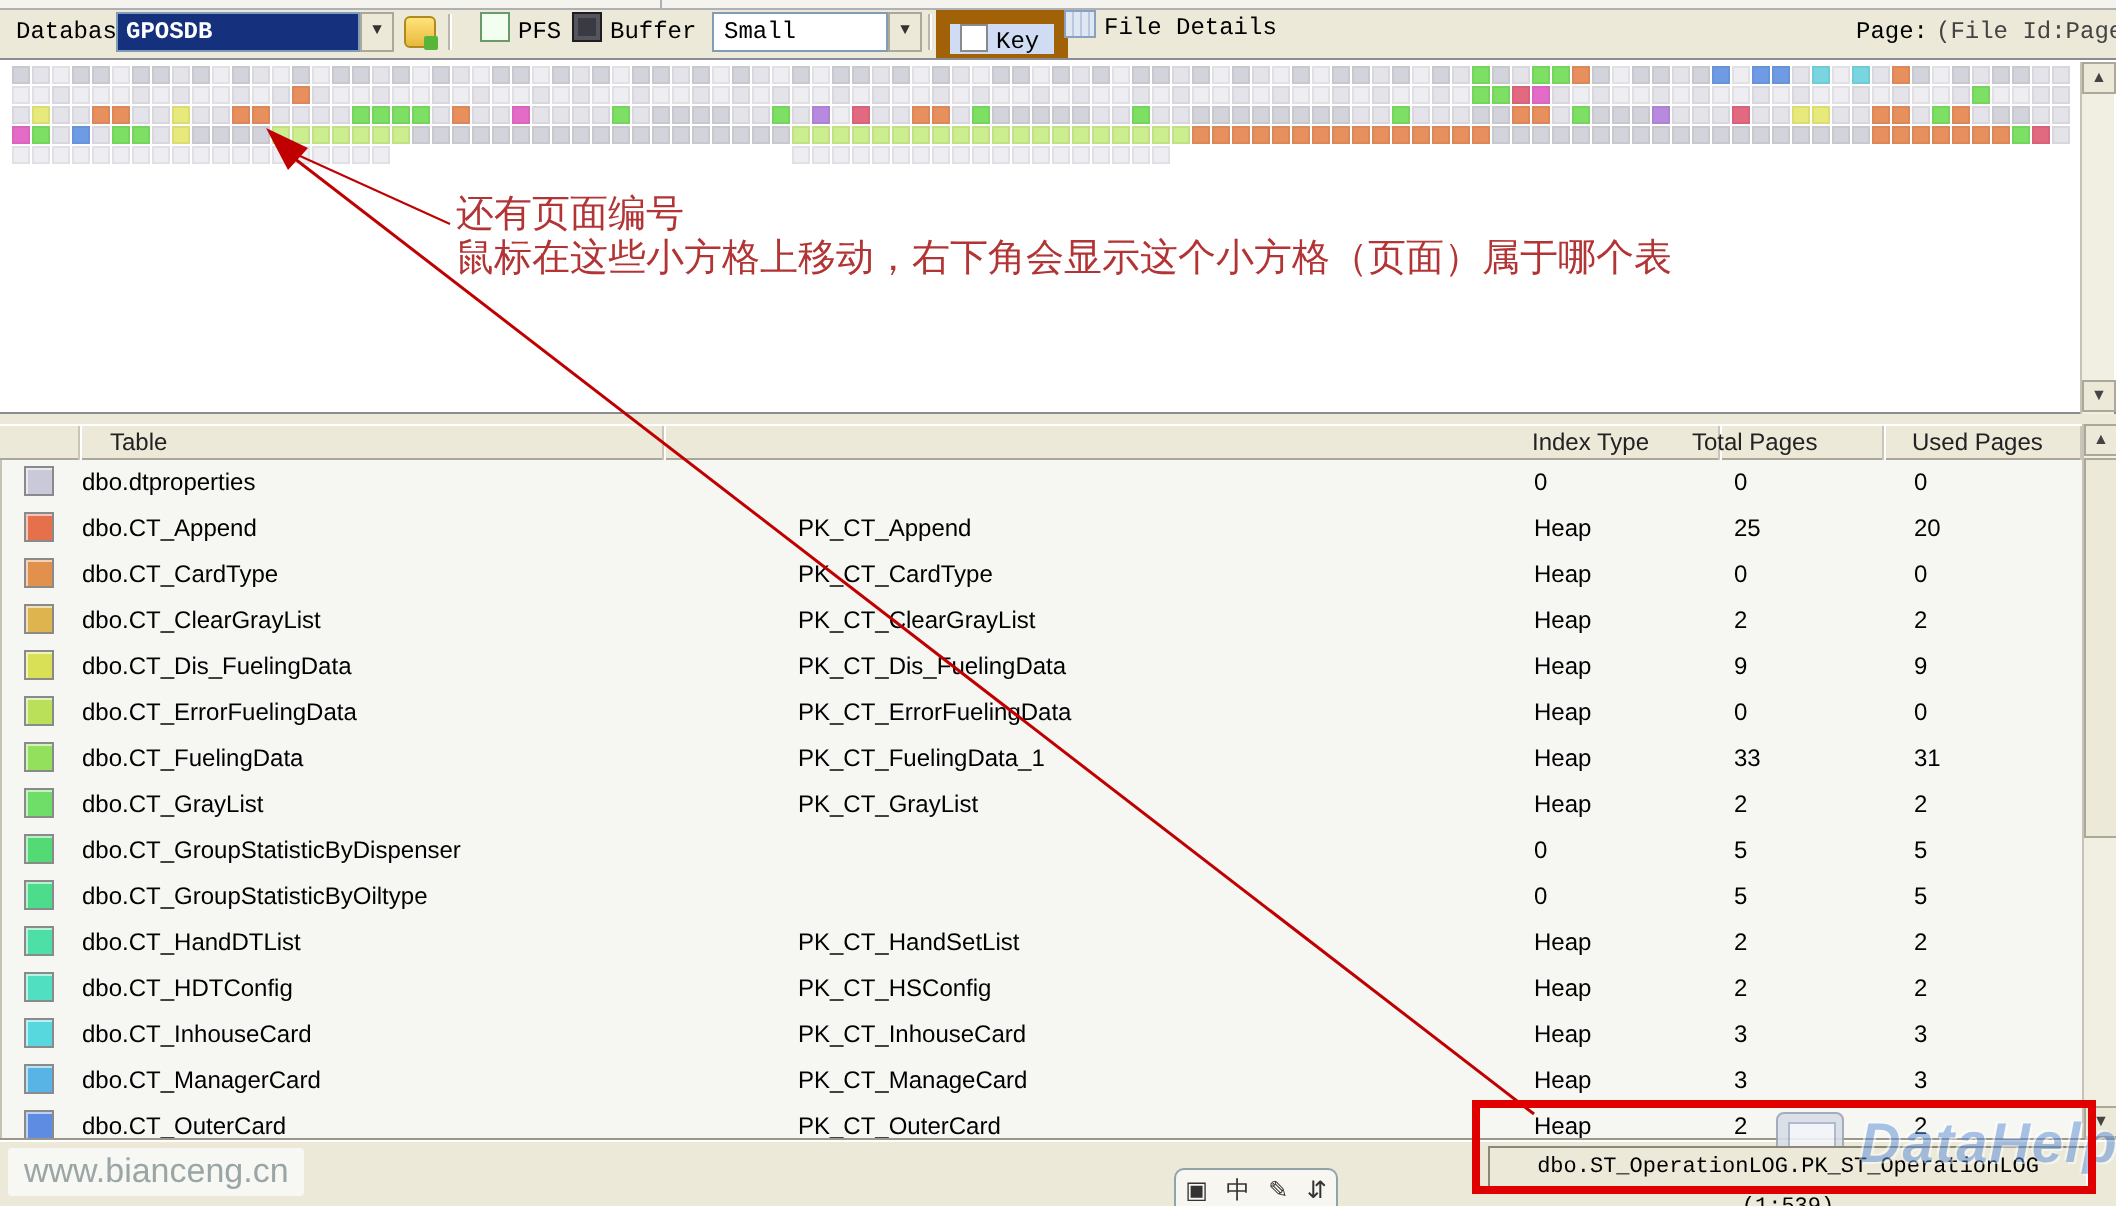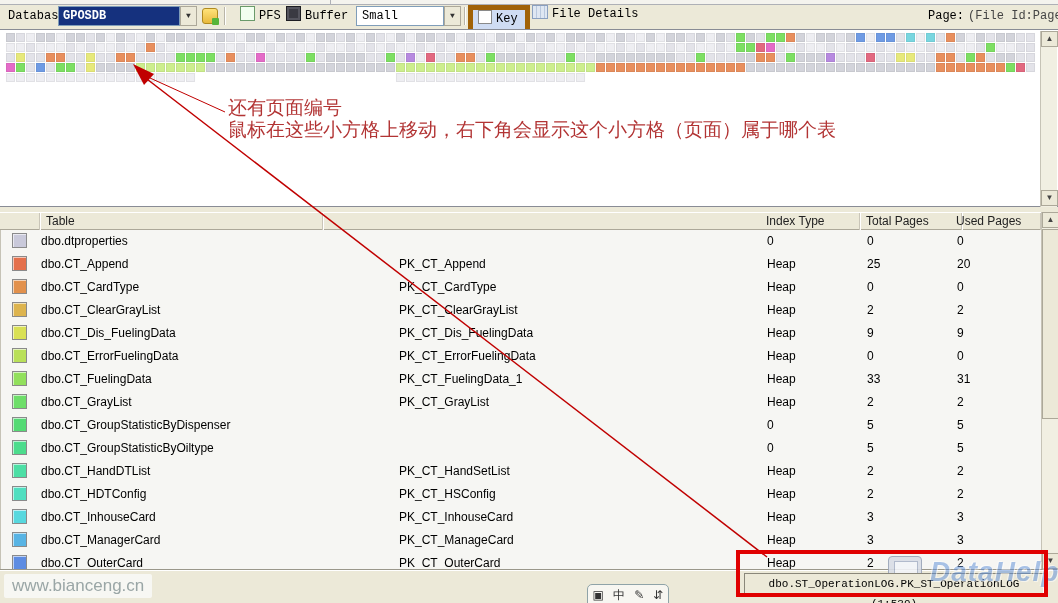--- a/index.html
+++ b/index.html
@@ -21,21 +21,21 @@
     border:1px solid #aca899;box-sizing:border-box;text-align:center;line-height:17px;font-size:8px;color:#333;}
   #connect-icon{position:absolute;left:202px;top:3px;width:16px;height:16px;background:linear-gradient(#ffe37a,#e8b93d);
     border:1px solid #b08a1f;border-radius:3px;box-sizing:border-box;}
   #connect-icon:after{content:"";position:absolute;right:-2px;bottom:-2px;width:7px;height:7px;background:#57b53a;border-radius:1px;}
   .icon-check{display:inline-block;width:13px;height:13px;background:#f2fff0;border:1px solid #6a9a6a;vertical-align:-2px;margin-right:4px;}
   .icon-chip{display:inline-block;width:13px;height:13px;background:#3a3a42;border:1px solid #1d1d22;vertical-align:-2px;margin-right:4px;box-shadow:inset 0 0 0 2px #55555e;}
   #size-combo{position:absolute;left:356px;top:1px;width:88px;height:20px;background:#fff;border:1px solid #7f9db9;
     box-sizing:border-box;line-height:18px;padding-left:5px;}
   #size-combo-arrow{position:absolute;left:444px;top:1px;width:17px;height:20px;background:#ece9d8;border:1px solid #aca899;
     box-sizing:border-box;text-align:center;line-height:17px;font-size:8px;color:#333;}
-  #key-button{position:absolute;left:468px;top:0px;height:29px;background:#cfdcf3;border:5px solid #a16207;
+  #key-button{position:absolute;left:468px;top:0px;height:29px;background:#cfdcf3;border:7px solid #a16207;
     padding:0 7px 0 5px;line-height:19px;box-sizing:border-box;}
   .icon-keysq{display:inline-block;width:12px;height:12px;background:#fff;border:1px solid #8a8a8a;vertical-align:-2px;margin-right:4px;}
   #filedetails-button{position:absolute;left:528px;top:0px;height:21px;padding:0 4px;line-height:19px;}
   .icon-grid{display:inline-block;width:14px;height:12px;vertical-align:-2px;margin-right:4px;border:1px solid #8aa0c0;
     background:repeating-linear-gradient(90deg,#dfe7f2 0 3px,#b9c8de 3px 4px);}
   #page-label{position:absolute;left:928px;}
   #page-hint{position:absolute;left:968px;color:#444;width:95px;overflow:hidden;}
 
   
   #map-panel{position:absolute;left:0;top:29px;width:1058px;height:178px;background:#fff;
@@ -141,23 +141,23 @@
   <svg id="overlay-svg" width="1058" height="603">
     <line x1="143" y1="76" x2="767" y2="557" stroke="#c00000" stroke-width="1.5"></line>
     <polygon points="133,64 154,74 144,85" fill="#c00000"></polygon>
     <line x1="225" y1="112" x2="150" y2="78" stroke="#c00000" stroke-width="1"></line>
   </svg>
 
   <div id="splitter"></div>
 
   <div id="table-header">
       <div class="hcell" style="left: 0px; width: 40px;"></div>
-      <div class="hcell" style="left: 40px; width: 283px;">Table</div>
+      <div class="hcell" style="left: 49px; width: 283px;">Table</div>
       <div class="hcell" style="left: 760px; width: 100px;">Index Type</div>
-      <div class="hcell" style="left: 860px; width: 102px;">Total Pages</div>
+      <div class="hcell" style="left: 840px; width: 102px;">Total Pages</div>
       <div class="hcell" style="left: 950px; width: 91px;">Used Pages</div>
     </div>
   <div id="table-body">
       <div class="trow">
         <div class="swatch" style="background: rgb(201, 201, 218);"></div>
         <span class="tcell c-table">dbo.dtproperties</span>
         <span class="tcell c-index"></span>
         <span class="tcell c-type">0</span>
         <span class="tcell c-total">0</span>
         <span class="tcell c-used">0</span>

